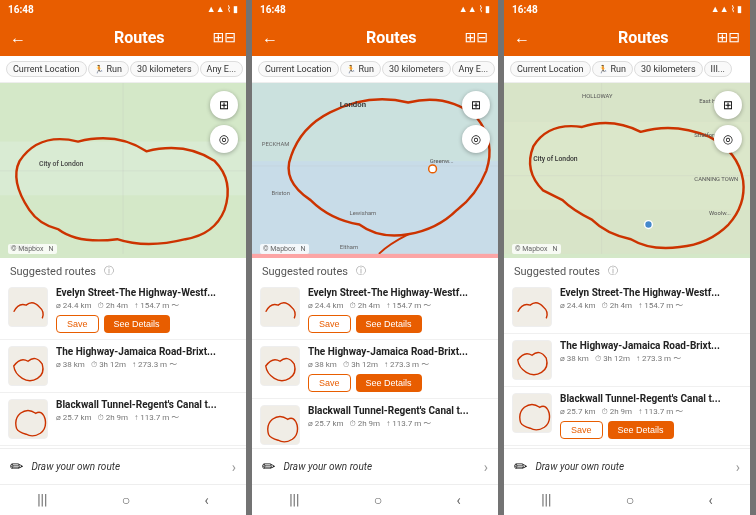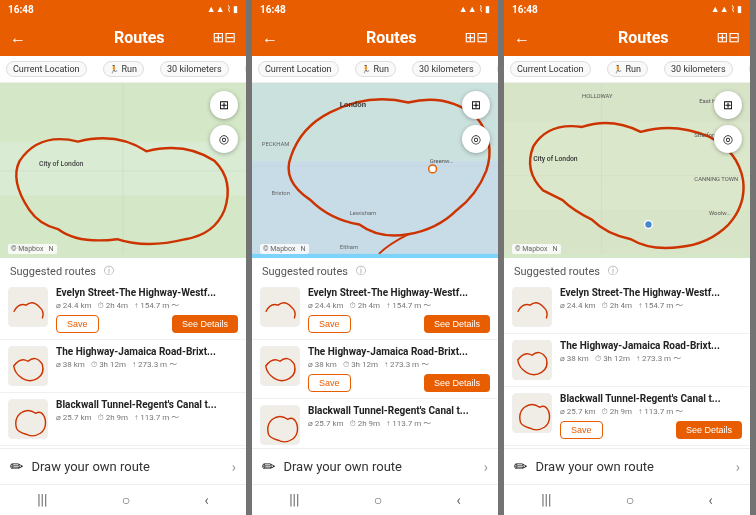--- a/index.html
+++ b/index.html
@@ -63,21 +63,21 @@
       color: white;
       font-size: 14px;
       cursor: pointer;
     }
 
     
     .filter-bar {
       display: flex;
       align-items: flex-end;
       padding: 5px 6px;
-      gap: 16px;
+      gap: 1px;
       background: #fff;
       border-bottom: 1px solid #eee;
       overflow: hidden;
     }
     .filter-chip {
       display: flex;
       align-items: center;
       gap: 2px;
       padding: 2px 6px;
       border: 1px solid #ddd;
@@ -194,21 +194,20 @@
       align-items: center;
       gap: 2px;
       font-size: 8px;
       color: #777;
     }
 
     .route-actions {
       display: flex;
       gap: 5px;
       margin-top: 4px;
-      justify-content: space-between;
     }
 
     .btn-save {
       padding: 3px 10px;
       border: 1px solid #e85d00;
       border-radius: 4px;
       background: white;
       color: #e85d00;
       font-size: 9px;
       cursor: pointer;
@@ -233,22 +232,23 @@
       border-top: 1px solid #eee;
       background: white;
       cursor: pointer;
     }
     .draw-route-left {
       display: flex;
       align-items: center;
       gap: 8px;
     }
     .draw-route-label {
-      font-size: 13px;
+      font-size: 10px;
       color: #333;
+      font-style: italic;
     }
     .draw-route-arrow {
       font-size: 14px;
       color: #999;
     }
 
     
     .nav-bar {
       display: flex;
       justify-content: space-around;
@@ -259,21 +259,21 @@
     }
     .nav-btn {
       font-size: 14px;
       color: #666;
       cursor: pointer;
       padding: 2px 10px;
     }
 
     
     .map-bg-1 { background: #d4e8c8; }
-    .map-bg-2 { background: #7dd3fc; }
+    .map-bg-2 { background: #fca5a5; }
 
     .route-thumb svg { width: 100%; height: 100%; }
   </style>
 </head>
 <body>
 
 <div id="app-container" style="display:flex; flex-direction:row; width:756px; height:515px; overflow:hidden;">
 <div class="phone-panel">
 
     <div class="status-bar">

